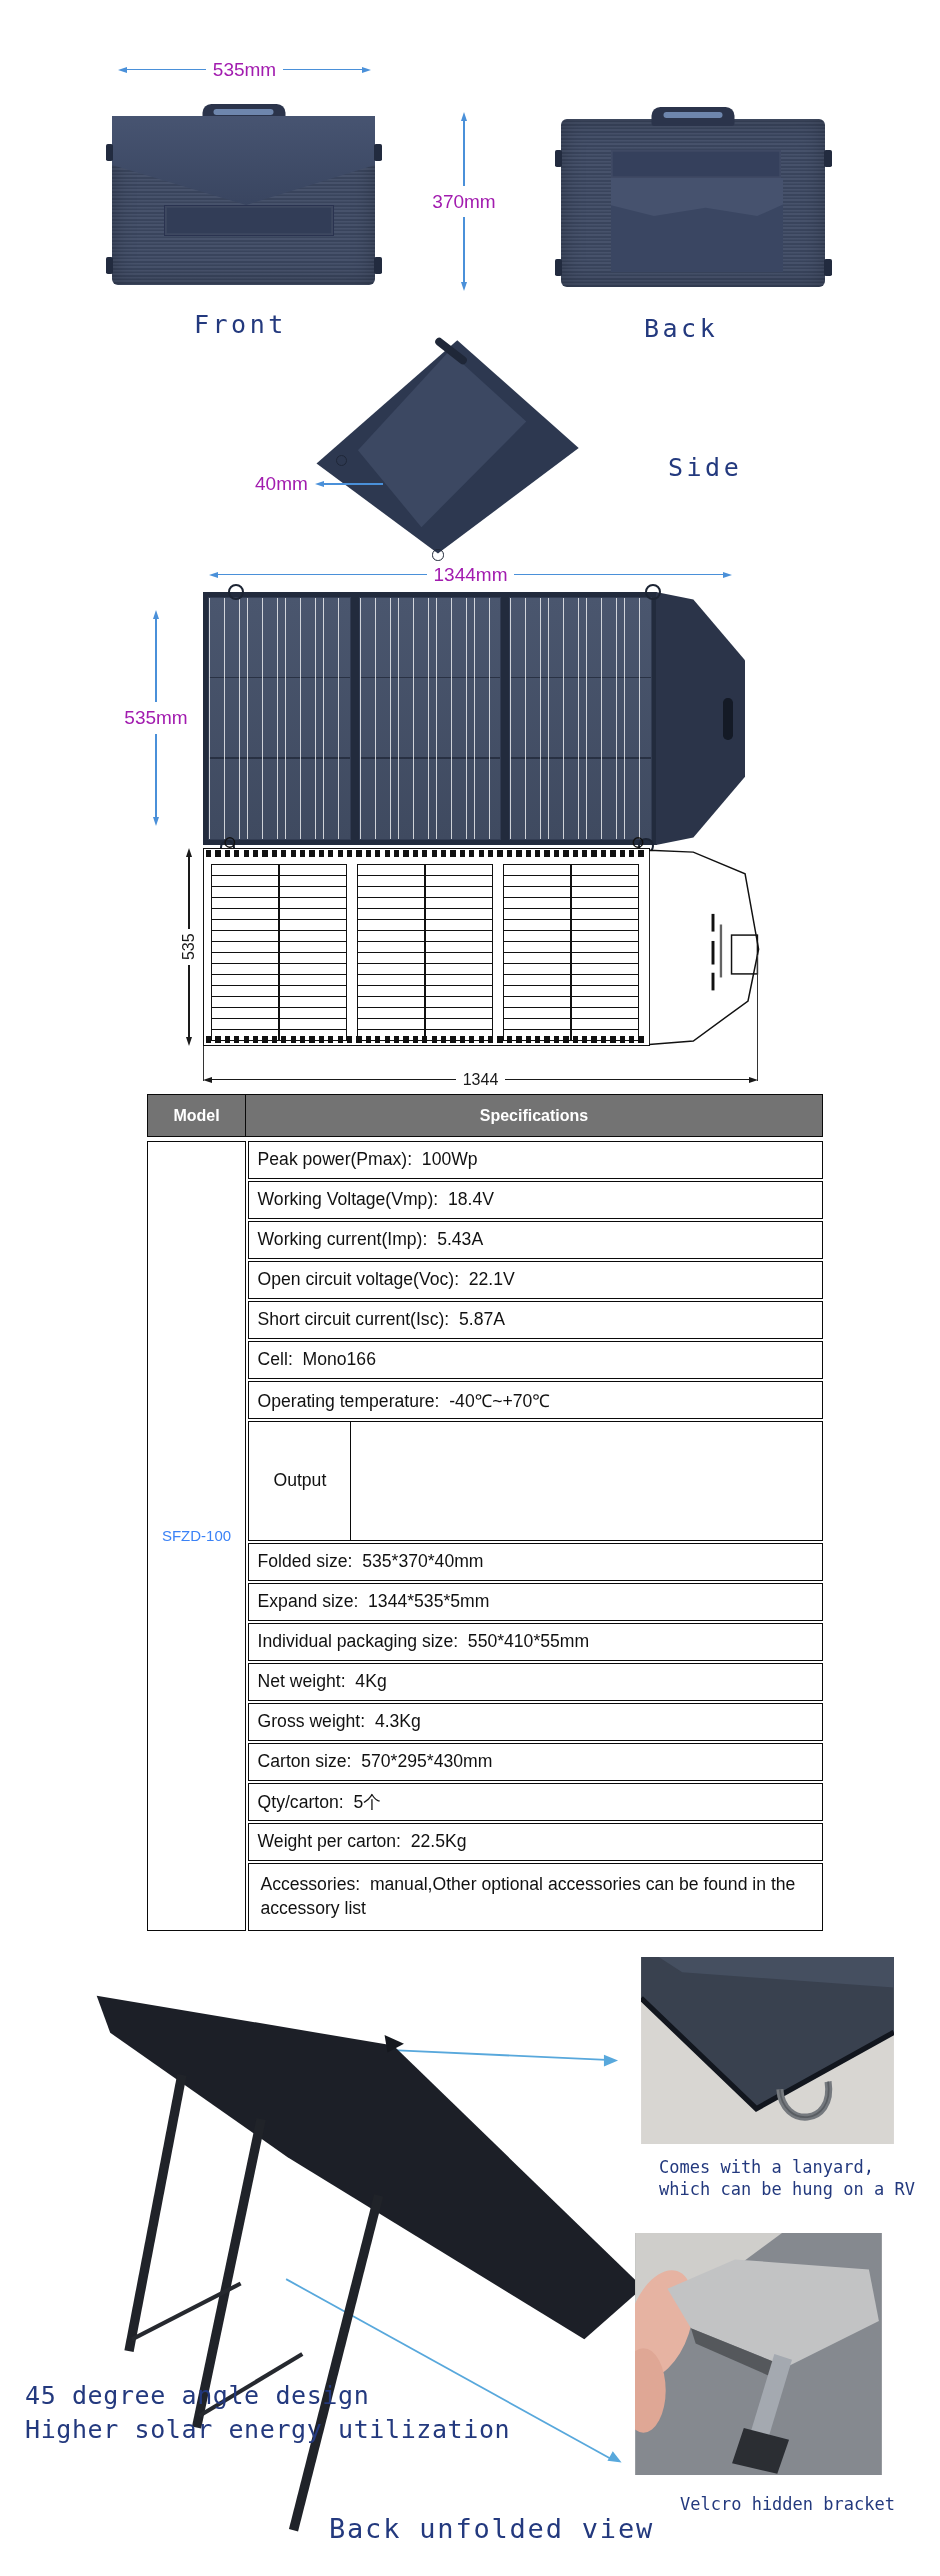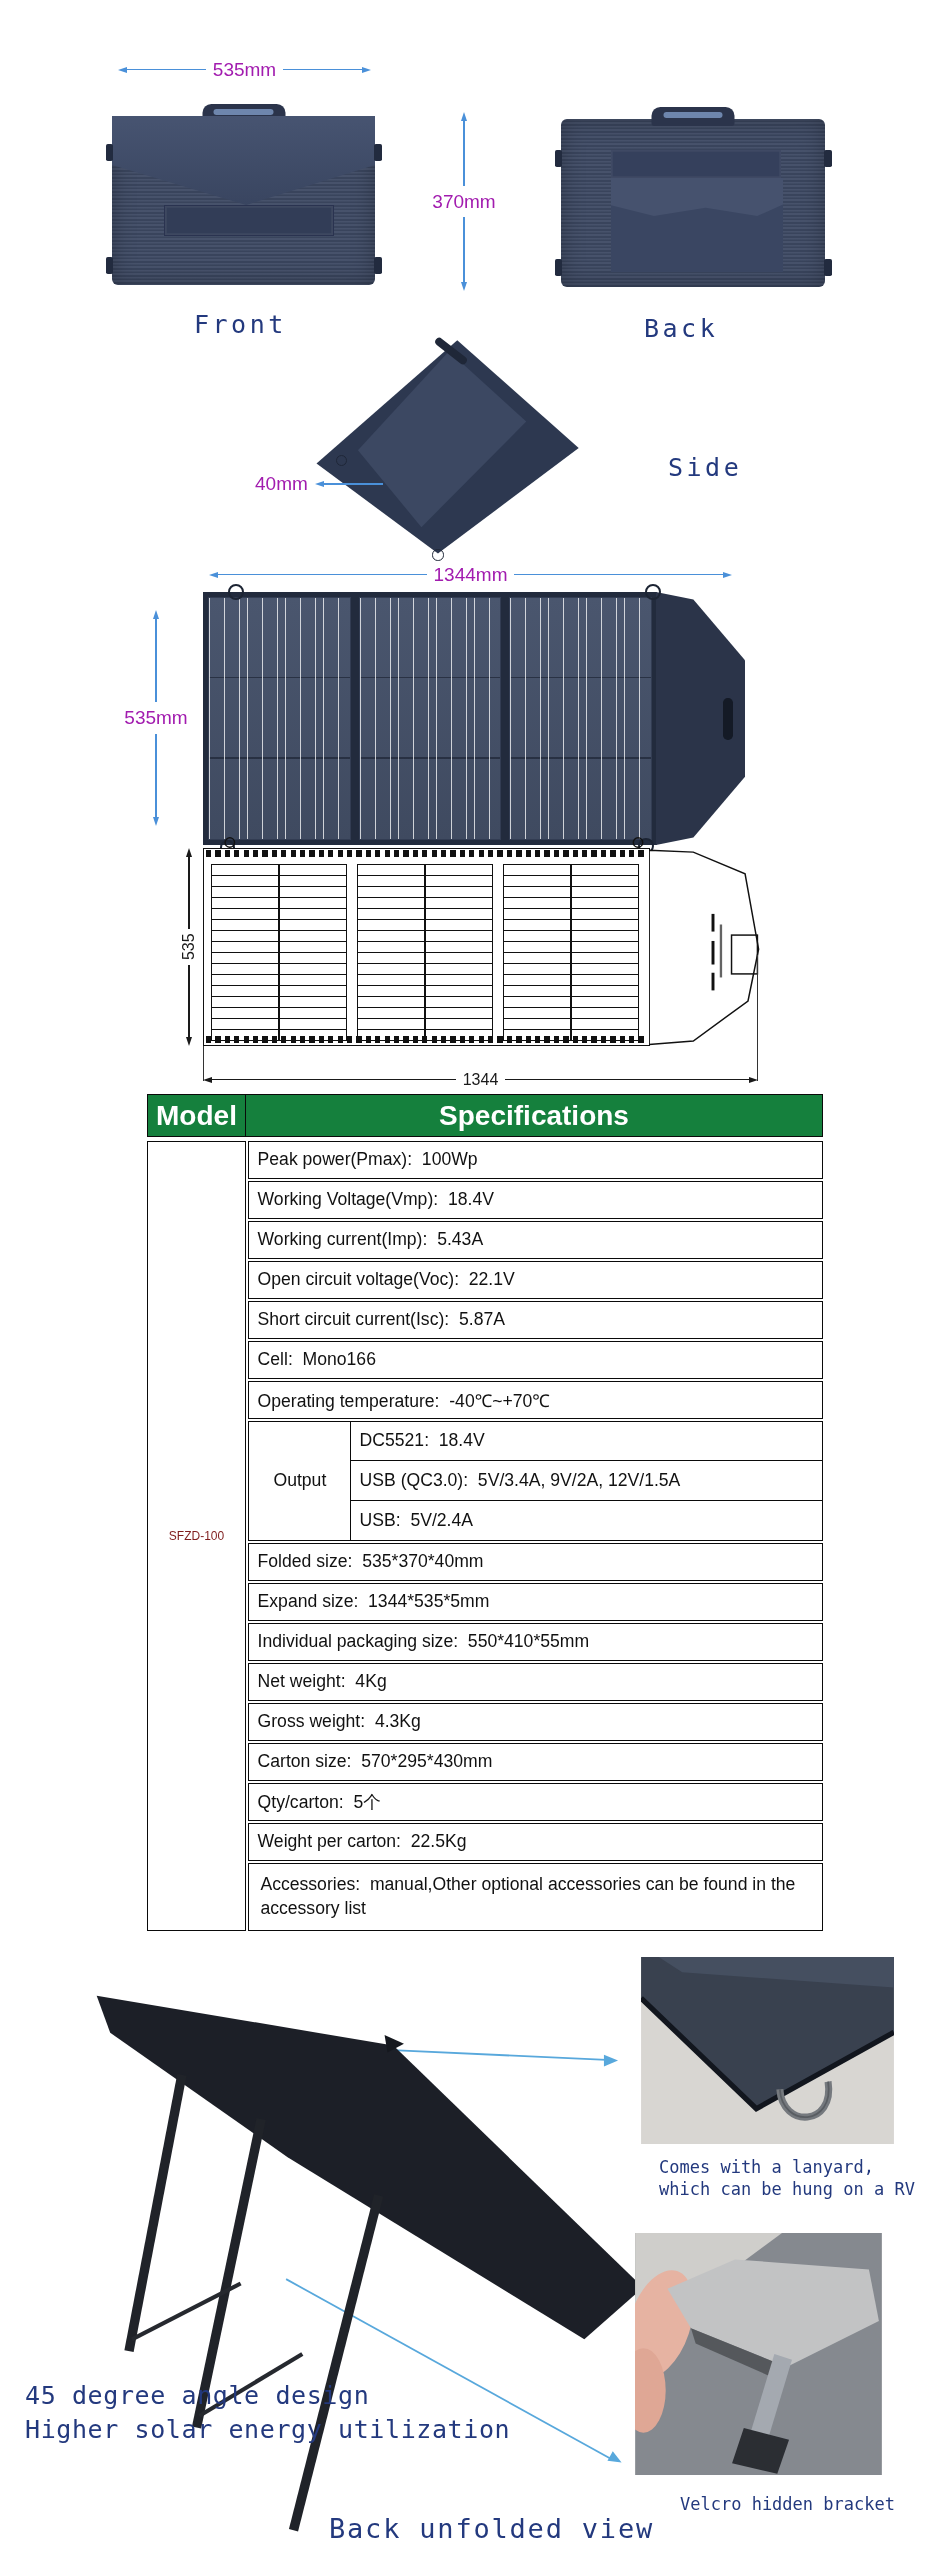--- a/index.html
+++ b/index.html
@@ -70,27 +70,27 @@
          background:repeating-linear-gradient(90deg,#111 0 5.3px,transparent 5.3px 9.4px);}
   .pgrid{position:absolute;top:15.3px;width:136px;height:177px;border:1.2px solid #111;box-sizing:border-box;
          background:
            repeating-linear-gradient(180deg, transparent 0 9.8px, #111 9.8px 11px),
            linear-gradient(90deg, transparent 0 calc(50% - 0.6px), #111 calc(50% - 0.6px) calc(50% + 0.6px), transparent calc(50% + 0.6px));}
   .extln{position:absolute;width:0.6px;background:#333;}
 
   
   .table{position:absolute;left:147px;top:1094px;width:676px;}
   .thead{display:flex;height:43px;}
-  .th{display:flex;align-items:center;justify-content:center;background:#15803d;color:#fff;
-      font-weight:bold;font-size:28px;border:1.8px solid #0a0a0a;box-sizing:border-box;}
+  .th{display:flex;align-items:center;justify-content:center;background:#737373;color:#fff;
+      font-weight:bold;font-size:16px;border:1.8px solid #0a0a0a;box-sizing:border-box;}
   .th.model{width:99px;}
   .th.spec{flex:1;border-left:none;}
   .tbody{display:flex;gap:2.4px;margin-top:3.5px;}
   .mcell{width:99px;border:1.8px solid #0a0a0a;box-sizing:border-box;display:flex;align-items:center;justify-content:center;
-         font-size:12px;color:#7f1d1d;}
+         font-size:15px;color:#3b82f6;}
   .rcol{flex:1;display:flex;flex-direction:column;gap:2px;}
   .trow{height:38px;border:1.8px solid #0a0a0a;box-sizing:border-box;display:flex;align-items:center;
         padding-left:8.2px;font-size:17.6px;color:#111;}
   .trow.tall{height:68px;padding-right:21px;line-height:1.32;padding-left:11px;}
   .ogroup{height:120px;border:1.8px solid #0a0a0a;box-sizing:border-box;display:flex;}
   .olabel{width:101px;border-right:1.8px solid #0a0a0a;display:flex;align-items:center;justify-content:center;font-size:17.6px;color:#111;}
   .orows{flex:1;display:flex;flex-direction:column;}
   .orow{flex:1;display:flex;align-items:center;padding-left:8.2px;font-size:17.6px;color:#111;}
   .orow + .orow{border-top:1.8px solid #0a0a0a;}
 
@@ -245,25 +245,20 @@
         <div class="trow" data-bind="spec_table.rows_before_output.0">Peak power(Pmax):  100Wp</div>
         <div class="trow" data-bind="spec_table.rows_before_output.1">Working Voltage(Vmp):  18.4V</div>
         <div class="trow" data-bind="spec_table.rows_before_output.2">Working current(Imp):  5.43A</div>
         <div class="trow" data-bind="spec_table.rows_before_output.3">Open circuit voltage(Voc):  22.1V</div>
         <div class="trow" data-bind="spec_table.rows_before_output.4">Short circuit current(Isc):  5.87A</div>
         <div class="trow" data-bind="spec_table.rows_before_output.5">Cell:  Mono166</div>
         <div class="trow" data-bind="spec_table.rows_before_output.6">Operating temperature:  -40℃~+70℃</div>
 
         <div class="ogroup">
           <div class="olabel" data-bind="spec_table.output.label">Output</div>
-          <div class="orows">
-            <div class="orow" data-bind="spec_table.output.sub_rows.0">DC5521:  18.4V</div>
-            <div class="orow" data-bind="spec_table.output.sub_rows.1">USB (QC3.0):  5V/3.4A, 9V/2A, 12V/1.5A</div>
-            <div class="orow" data-bind="spec_table.output.sub_rows.2">USB:  5V/2.4A</div>
-          </div>
         </div>
 
         <div class="trow" data-bind="spec_table.rows_after_output.0">Folded size:  535*370*40mm</div>
         <div class="trow" data-bind="spec_table.rows_after_output.1">Expand size:  1344*535*5mm</div>
         <div class="trow" data-bind="spec_table.rows_after_output.2">Individual packaging size:  550*410*55mm</div>
         <div class="trow" data-bind="spec_table.rows_after_output.3">Net weight:  4Kg</div>
         <div class="trow" data-bind="spec_table.rows_after_output.4">Gross weight:  4.3Kg</div>
         <div class="trow" data-bind="spec_table.rows_after_output.5">Carton size:  570*295*430mm</div>
         <div class="trow" data-bind="spec_table.rows_after_output.6">Qty/carton:  5个</div>
         <div class="trow" data-bind="spec_table.rows_after_output.7">Weight per carton:  22.5Kg</div>

